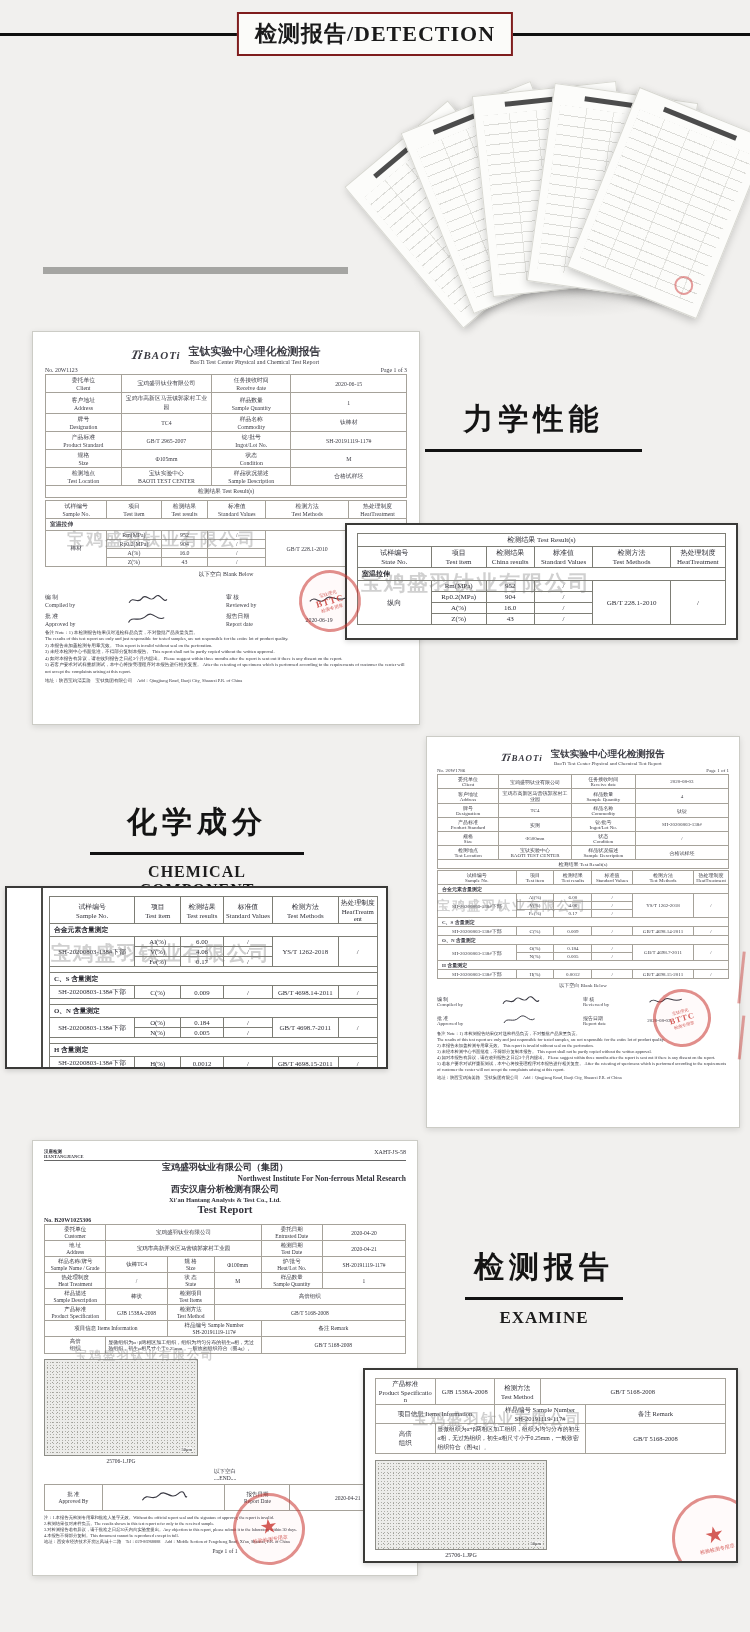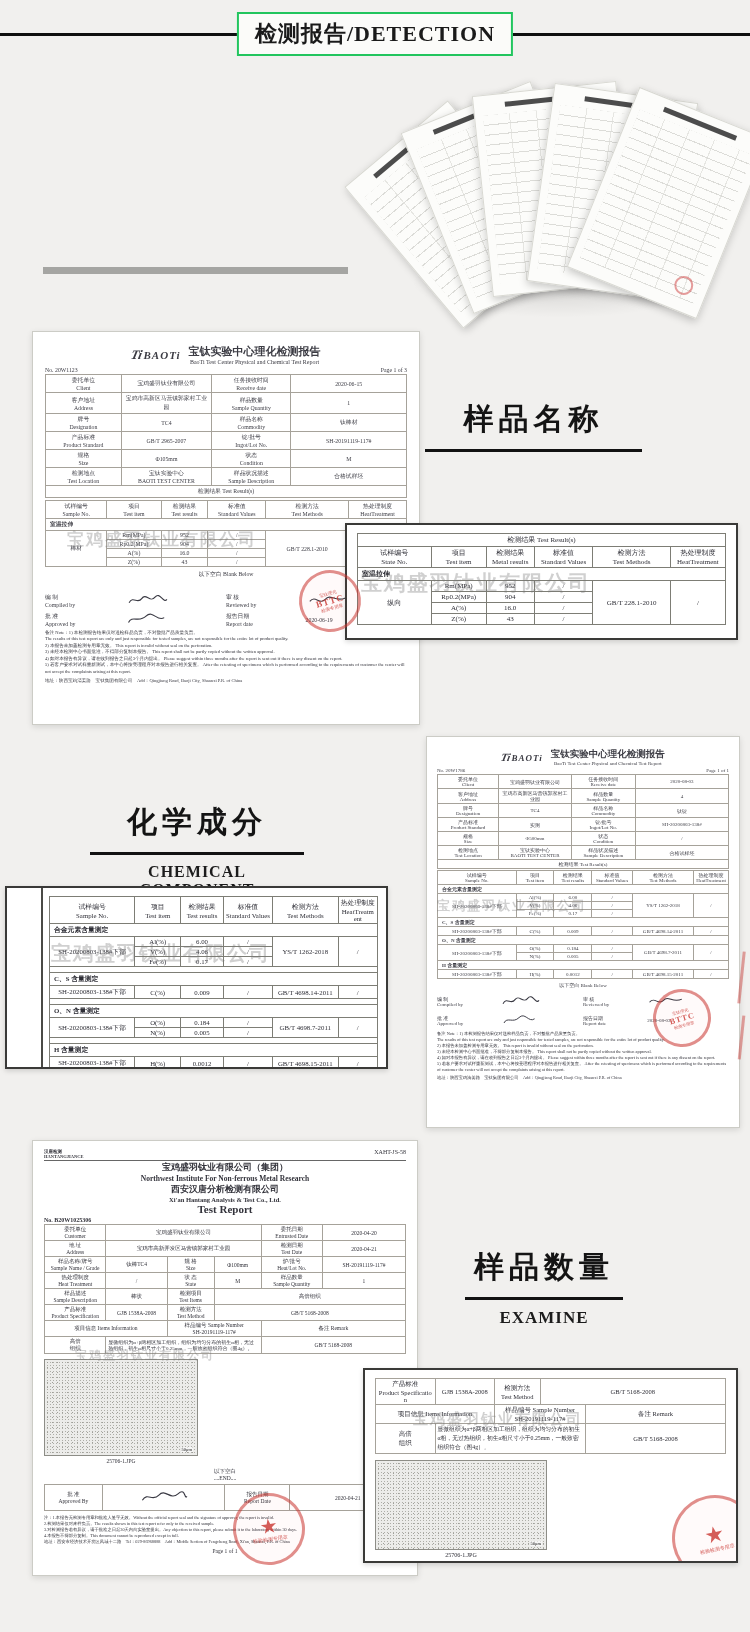--- a/index.html
+++ b/index.html
@@ -1,20 +1,20 @@
 <!DOCTYPE html>
 <html><head>
 <meta charset="utf-8">
 <style>
   html,body{margin:0;padding:0;background:#e7e7e5;}
   .page{position:relative;width:750px;height:1632px;background:#f1f0ee;font-family:"Liberation Serif",serif;color:#1a1a1a;overflow:hidden;}
   [data-bind]{white-space:pre-line;}
   
   .topline{position:absolute;top:33px;left:0;width:750px;height:3px;background:#0f0f0f;}
-  .title-box{position:absolute;top:12px;left:50%;transform:translateX(-50%);background:#fbfbf9;border:2px solid #22c55e;padding:5px 16px;font-size:22px;font-weight:700;letter-spacing:1px;white-space:nowrap;}
+  .title-box{position:absolute;top:12px;left:50%;transform:translateX(-50%);background:#fbfbf9;border:2px solid #7f1d1d;padding:5px 16px;font-size:22px;font-weight:700;letter-spacing:1px;white-space:nowrap;}
   
   .hero-title{position:absolute;left:40px;top:180px;font-size:37px;font-weight:700;letter-spacing:3px;color:#111;}
   .hero-sub{position:absolute;left:43px;top:239px;font-size:17px;font-weight:700;letter-spacing:2px;color:#9b9b98;}
   .hero-bar{position:absolute;left:43px;top:267px;width:305px;height:7px;background:#a5a5a2;}
   .fan-shadow{position:absolute;left:410px;top:248px;width:300px;height:70px;background:radial-gradient(ellipse at center,rgba(0,0,0,.12),transparent 70%);}
   .fan-doc{position:absolute;background:#fcfcfa;border:1px solid #d8d8d2;box-shadow:0 3px 8px rgba(0,0,0,.22);}
   .fd-head{position:absolute;top:8px;left:22%;width:56%;height:5px;background:#4c4c4c;}
   .fd-grid{position:absolute;left:8px;right:8px;top:20px;bottom:12px;background-image:repeating-linear-gradient(to bottom,transparent 0 9px,#dcdcd8 9px 10px),repeating-linear-gradient(to right,transparent 0 26px,#e6e6e2 26px 27px);}
   .fd-stamp{position:absolute;bottom:16px;right:14px;width:15px;height:15px;border-radius:50%;border:2px solid rgba(205,60,60,.5);}
   
@@ -55,21 +55,21 @@
   .r2 .slab{width:22%;} .r2 .sigspan{width:28%;}
   
   .mechcrop{left:345px;top:523px;width:393px;height:117px;padding:8px 10px;font-size:7px;color:#2e2e36;}
   .mechcrop .rt td, .chemcrop .rt td{border-color:#7d7d75;}
   .chemcrop{left:5px;top:886px;width:383px;height:183px;padding:8px 8px 8px 42px;font-size:6.8px;color:#2e2e36;}
   .pgedge{position:absolute;left:34px;top:0;bottom:0;width:2px;background:#4a4a46;}
   
   .r3{left:32px;top:1140px;width:386px;height:436px;padding:8px 11px;font-size:5.5px;color:#33333b;}
   .r3h-row{display:flex;justify-content:space-between;align-items:flex-start;border-bottom:1px solid #55555;}
   .r3 .org1,.r3 .org3{font-weight:700;font-size:9px;text-align:center;}
-  .r3 .org2{font-weight:700;font-size:7.5px;text-align:center;}
+  .r3 .org2{font-weight:700;font-size:7.5px;text-align:right;}
   .r3 .org4{font-weight:700;font-size:6.5px;text-align:center;}
   .r3 .rtitle{font-weight:700;font-size:15px;letter-spacing:8px;text-align:center;margin-top:2px;}
   .r3 .rtitle-en{font-weight:700;font-size:11px;text-align:center;margin-bottom:2px;}
   .r3 .rno{font-weight:700;font-size:6px;margin:1px 0;}
   .examcrop{left:363px;top:1368px;width:375px;height:195px;padding:8px 10px;font-size:6.5px;color:#2e2e36;}
   .caption{text-align:center;margin-top:2px;}
   .endtxt{text-align:center;margin:4px 0 3px;}
   .lab{background:#fff;}
 </style>
 </head>
@@ -272,21 +272,21 @@
       <div data-bind="baoti.notes.1">The results of this test report are only and just responsible for tested samples, are not responsible for the entire lot of product quality.</div>
       <div data-bind="baoti.notes.2">2) 本报告未加盖检测专用章无效。 This report is invalid without seal on the perforation.</div>
       <div data-bind="baoti.notes.3">3) 未经本检测中心书面批准，不得部分复制本报告。 This report shall not be partly copied without the written approval.</div>
       <div data-bind="baoti.notes.4">4) 如对本报告有异议，请在收到报告之日起3个月内提出。 Please suggest within three months after the report is sent out if there is any dissent on the report.</div>
       <div data-bind="baoti.notes.5">5) 若客户要求对试样重新测试，本中心将按受理程序对本报告进行相关复查。 After the retesting of specimens which is performed according to the requirements of customer the center will not accept the complaints arising at this report.</div>
     </div>
     <div style="font-size:4.6px;margin-top:3px;" data-bind="baoti.footer">地址：陕西宝鸡清姜路　宝钛集团有限公司　Add：Qingjiang Road, Baoji City, Shaanxi P.R. of China</div>
   </div>
 
   <div class="sec" style="left:425px;top:399px;width:217px;">
-    <div class="st" data-bind="sections.mech_title">样品名称</div>
+    <div class="st" data-bind="sections.mech_title">力学性能</div>
     <div class="sl"></div>
   </div>
 
   <div class="crop mechcrop">
     <table class="rt">
       <colgroup>
           <col style="width:20%">
           <col style="width:15%">
           <col style="width:13%">
           <col style="width:16%">
@@ -296,21 +296,21 @@
       <tbody>
           <tr>
             <td colspan="6" data-bind="baoti.results_title">检测结果 Test Result(s)</td>
           </tr>
       <tr>
             <td data-bind="baoti.res_cols.0">试样编号
 State No.</td>
             <td data-bind="baoti.res_cols.1">项目
 Test item</td>
             <td data-bind="baoti.res_cols.2">检测结果
-Metal results</td>
+China results</td>
             <td data-bind="baoti.res_cols.3">标准值
 Standard Values</td>
             <td data-bind="baoti.res_cols.4">检测方法
 Test Methods</td>
             <td data-bind="baoti.res_cols.5">热处理制度
 HeatTreatment</td>
           </tr>
       <tr class="secrow">
             <td colspan="6" data-bind="mech.section">室温拉伸</td>
           </tr>
@@ -780,21 +780,21 @@
       <div data-bind="r3.notes.0">注：1.本报告无检测专用章和批准人签字无效。Without the official report seal and the signature of approver, the report is invalid.</div>
       <div data-bind="r3.notes.1">2.检测结果仅对来样负责。The results shown in this test report refer only to the received sample.</div>
       <div data-bind="r3.notes.2">3.对检测报告若有异议，请于批准之日起30天内向实验室提出。Any objection to this report, please submit it to the laboratory within 30 days.</div>
       <div data-bind="r3.notes.3">4.本报告不得部分复制。This document cannot be reproduced except in full.</div>
       <div data-bind="r3.notes.4">地址：西安市经济技术开发区凤城十二路　Tel：029-86968888　Add：Middle Section of Fengcheng Road, Xi'an, Shaanxi, P.R. of China</div>
     </div>
     <div style="text-align:center;font-size:5.5px;margin-top:3px;" data-bind="r3.page">Page 1 of 1</div>
   </div>
 
   <div class="sec" style="left:465px;top:1247px;width:158px;">
-    <div class="st" data-bind="sections.exam_title">样品数量</div>
+    <div class="st" data-bind="sections.exam_title">检测报告</div>
     <div class="sl"></div>
     <div class="se" style="font-size:17px;" data-bind="sections.exam_sub">EXAMINE</div>
   </div>
 
   <div class="crop examcrop">
     <table class="rt">
       <colgroup>
           <col style="width:17%">
           <col style="width:17%">
           <col style="width:13%">

